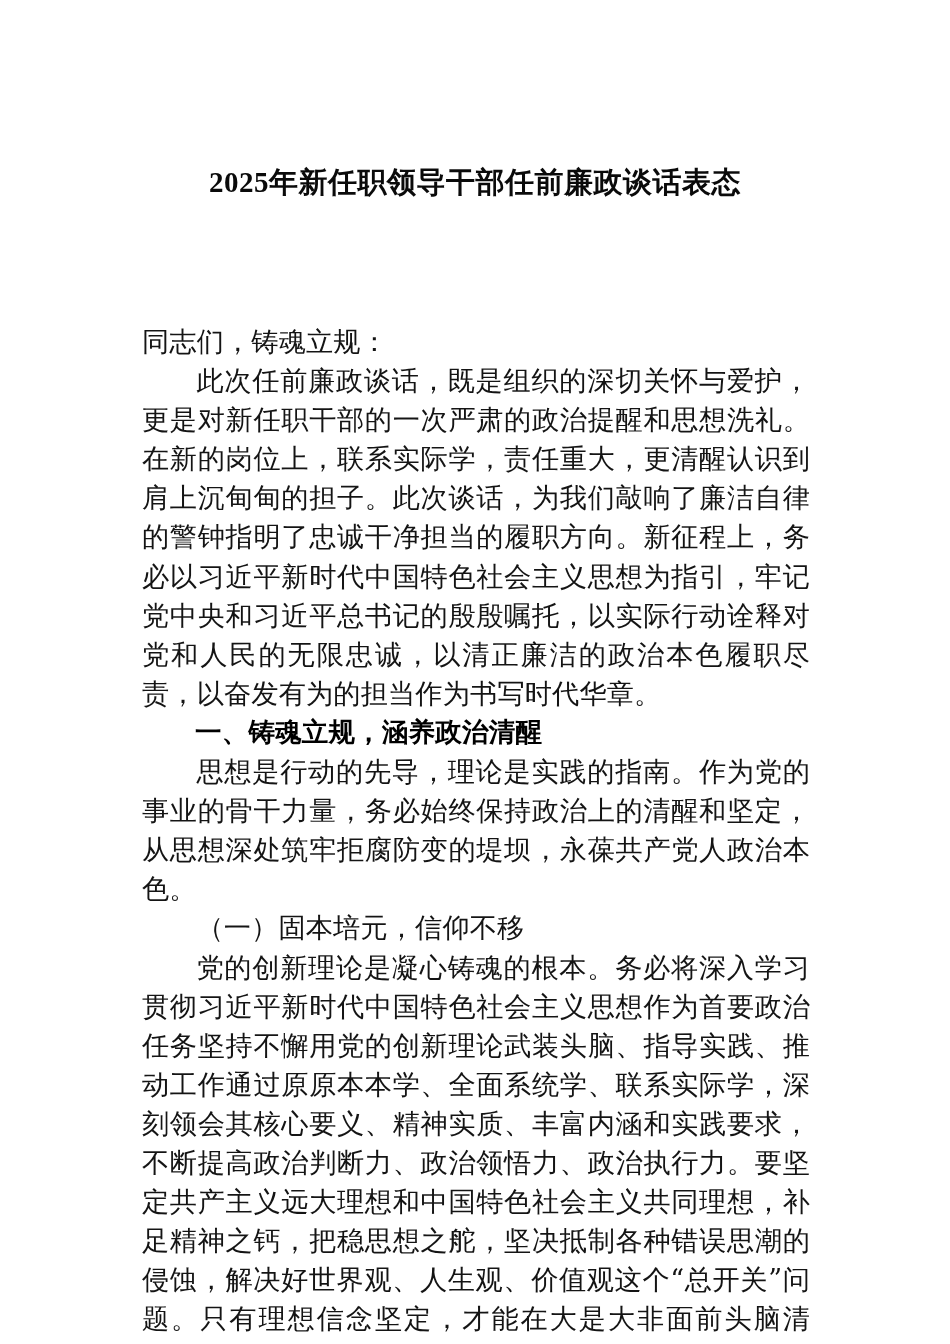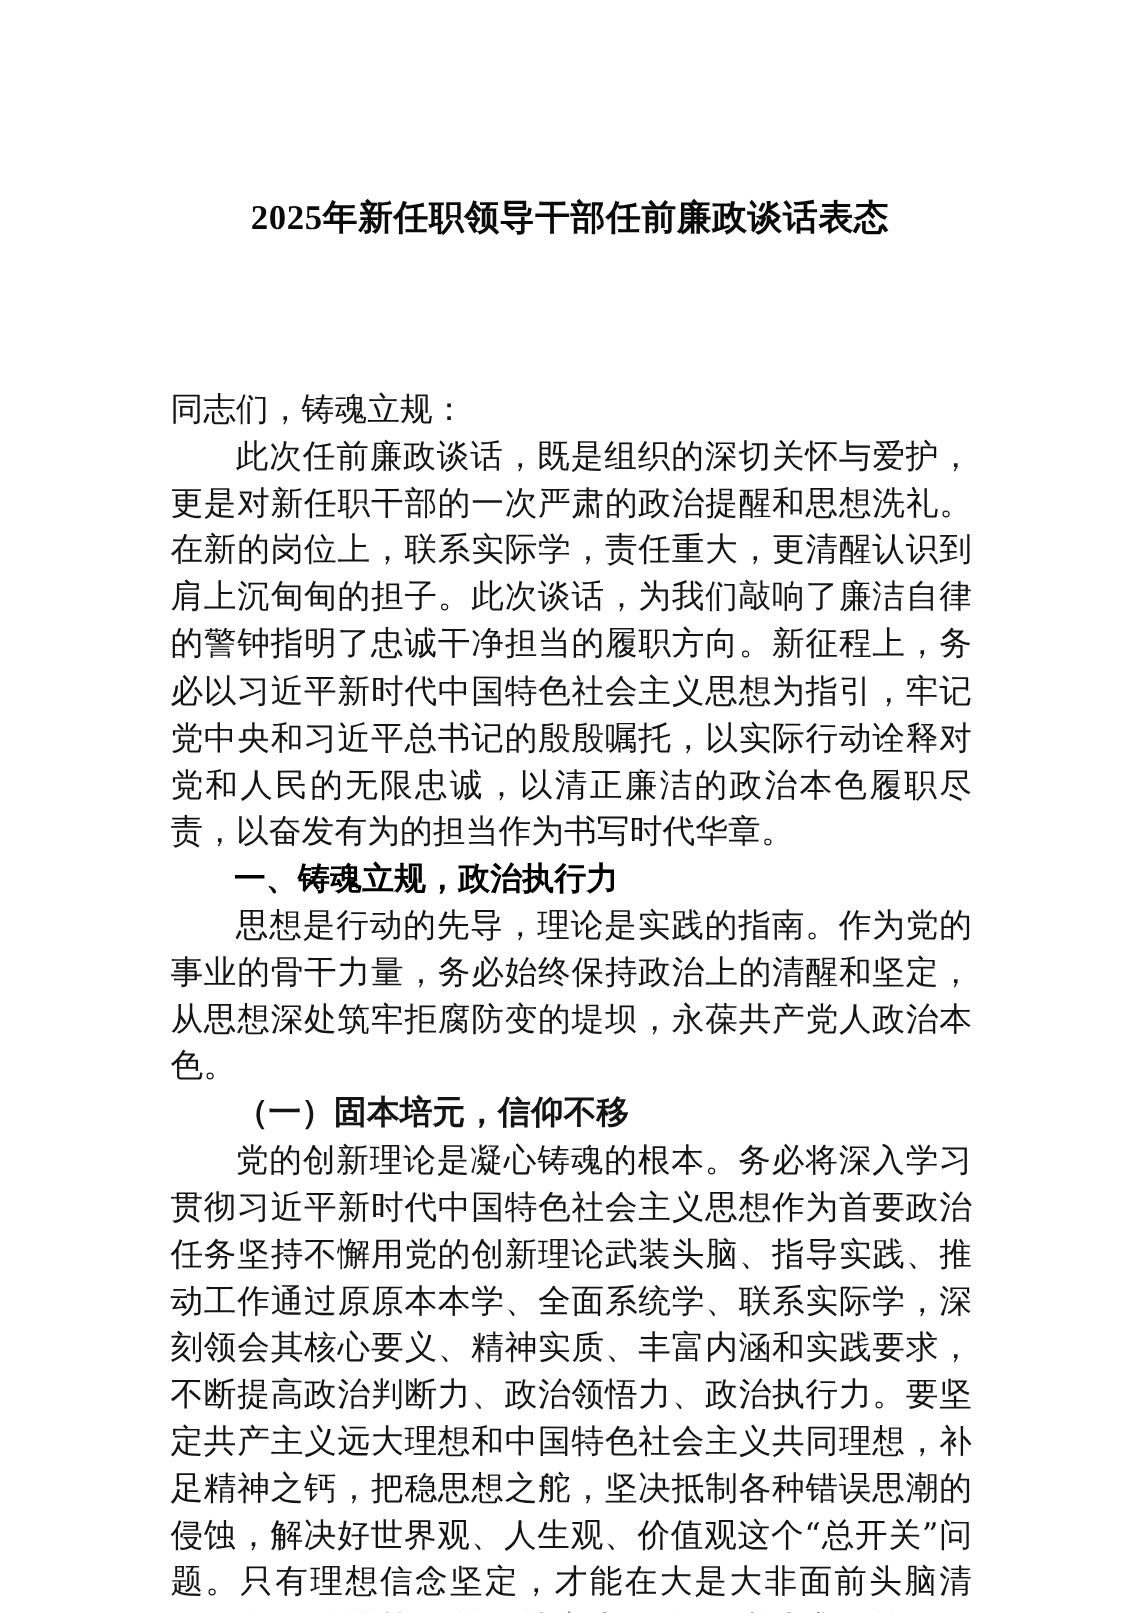--- a/index.html
+++ b/index.html
@@ -86,34 +86,34 @@
   
   .heading-2 {
     font-family: "DejaVu Serif", "Liberation Serif", serif;
     font-size: 27.2px;
     line-height: 39.1px;
     letter-spacing: 0.15px;
     text-indent: 2em;
     color: #141414;
     margin: 0;
     word-break: break-all;
-    font-weight: 700;
+    font-weight: 400;
   }
 </style>
 </head>
 <body>
 
 <div class="page">
 
   <div class="doc-title">
     <div>2025年新任职领导干部任前廉政谈话表态</div>
   </div>
 
   <div class="body-block" id="body-block">
       <p class="para salutation">同志们，铸魂立规：</p>
       <p class="para indent">此次任前廉政谈话，既是组织的深切关怀与爱护，更是对新任职干部的一次严肃的政治提醒和思想洗礼。在新的岗位上，联系实际学，责任重大，更清醒认识到肩上沉甸甸的担子。此次谈话，为我们敲响了廉洁自律的警钟指明了忠诚干净担当的履职方向。新征程上，务必以习近平新时代中国特色社会主义思想为指引，牢记党中央和习近平总书记的殷殷嘱托，以实际行动诠释对党和人民的无限忠诚，以清正廉洁的政治本色履职尽责，以奋发有为的担当作为书写时代华章。</p>
-      <p class="heading-1">一、铸魂立规，政治执行力</p>
+      <p class="heading-1">一、铸魂立规，涵养政治清醒</p>
       <p class="para indent">思想是行动的先导，理论是实践的指南。作为党的事业的骨干力量，务必始终保持政治上的清醒和坚定，从思想深处筑牢拒腐防变的堤坝，永葆共产党人政治本色。</p>
       <p class="heading-2">（一）固本培元，信仰不移</p>
       <p class="para indent">党的创新理论是凝心铸魂的根本。务必将深入学习贯彻习近平新时代中国特色社会主义思想作为首要政治任务坚持不懈用党的创新理论武装头脑、指导实践、推动工作通过原原本本学、全面系统学、联系实际学，深刻领会其核心要义、精神实质、丰富内涵和实践要求，不断提高政治判断力、政治领悟力、政治执行力。要坚定共产主义远大理想和中国特色社会主义共同理想，补足精神之钙，把稳思想之舵，坚决抵制各种错误思潮的侵蚀，解决好世界观、人生观、价值观这个“总开关”问题。只有理想信念坚定，才能在大是大非面前头脑清醒，在风险挑战面前保持定力，在各种诱惑面前不动摇，始终同以习近平同志为</p>
     </div>
 
 </div>
 
 </body></html>

